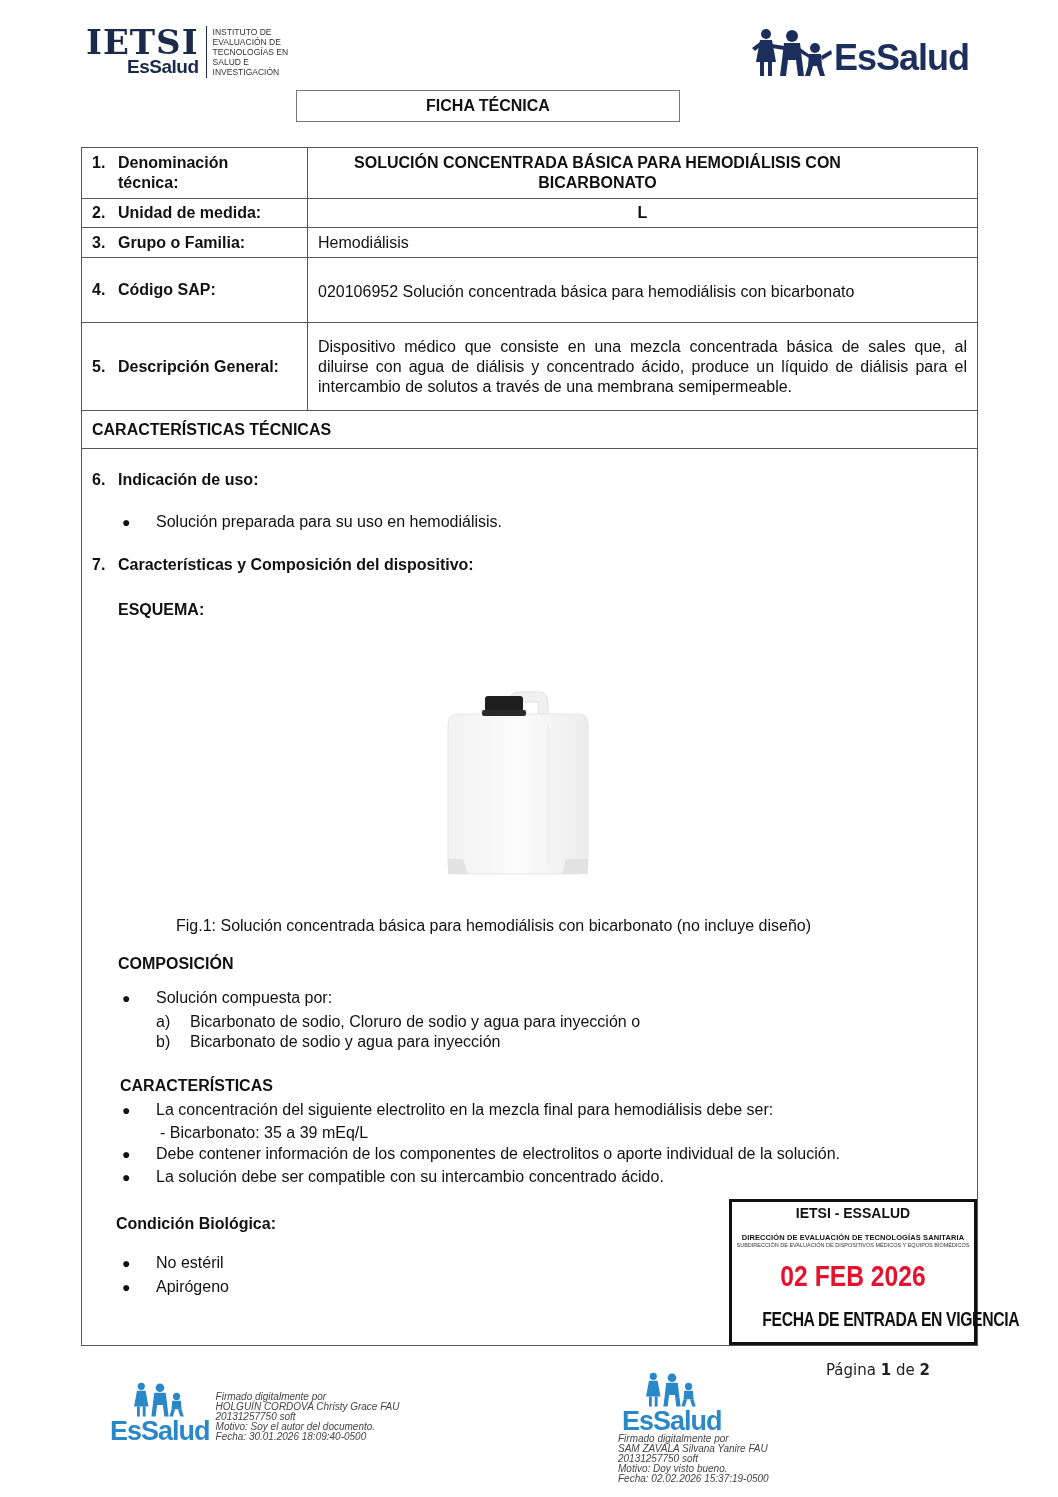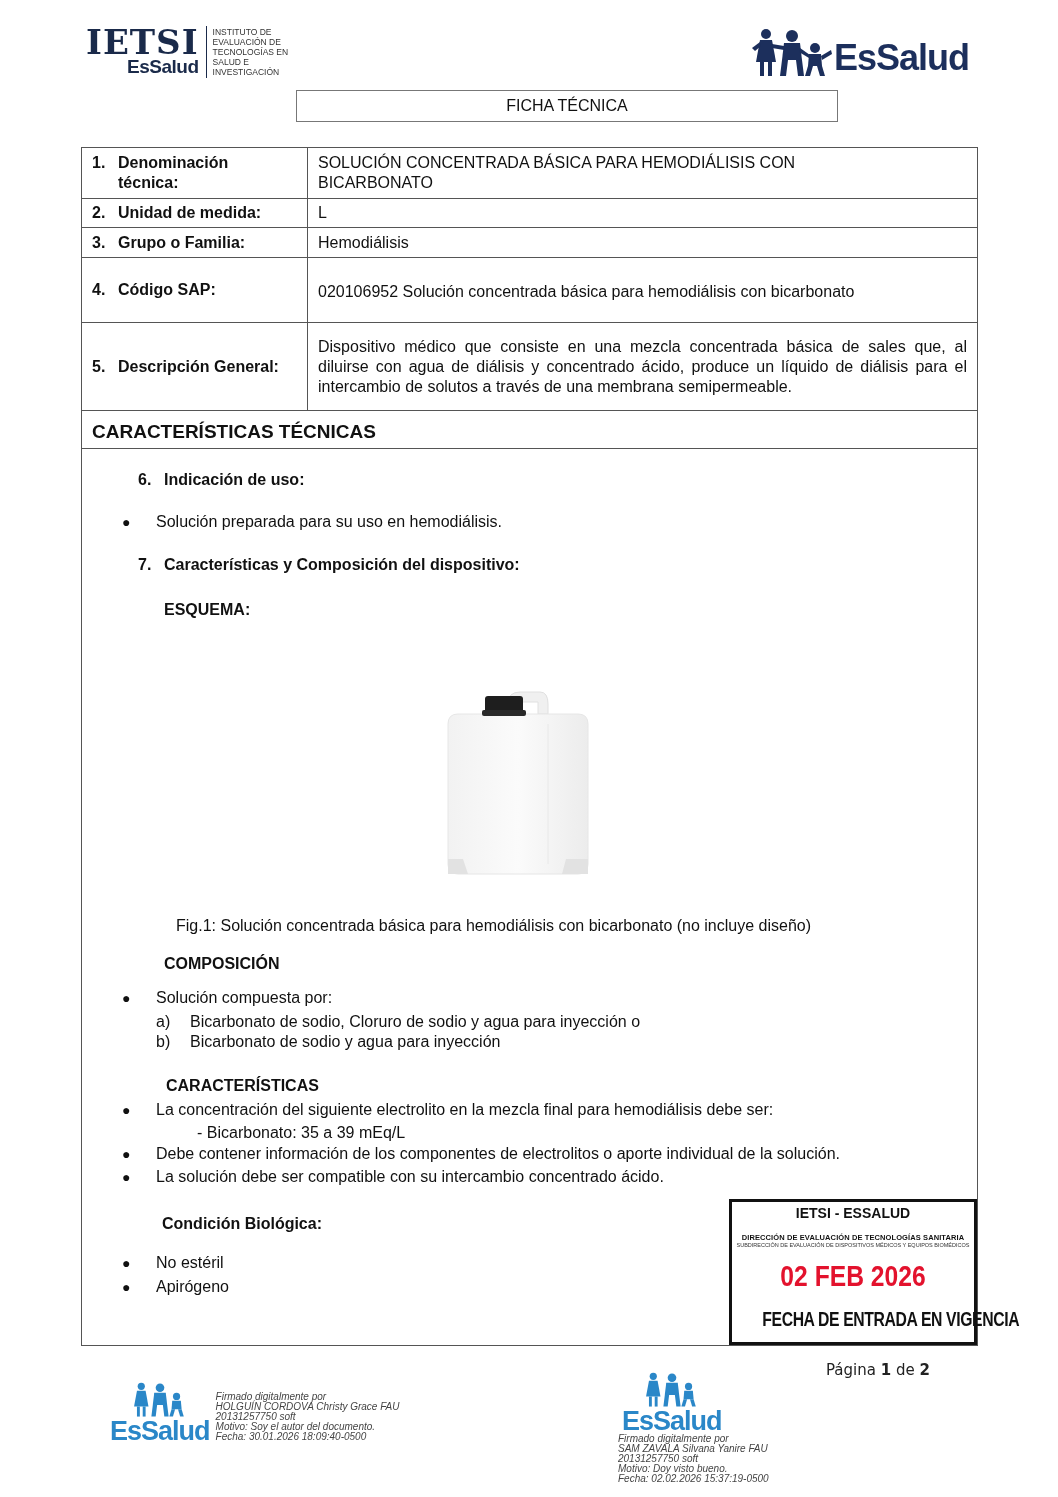--- a/index.html
+++ b/index.html
@@ -12,35 +12,35 @@
   .ietsi-mark .big { font-family: "DejaVu Serif", serif; font-weight: 900; font-size: 34px; letter-spacing: 1px; line-height: 30px; }
   .ietsi-mark .small { font-family: "Liberation Sans", sans-serif; font-weight: 700; font-size: 19px; line-height: 20px; letter-spacing: -0.5px; }
   .ietsi-sep { width: 1px; height: 52px; background: #1a2a4a; margin: 0 6px 0 7px; }
   .ietsi-text { font-size: 8.5px; line-height: 10px; color: #333; text-transform: uppercase; }
 
   .essalud-top { position: absolute; left: 752px; top: 28px; display: flex; align-items: flex-end; color: #1c2f5c; }
   .family-icon { width: 80px; height: 50px; }
   .essalud-top .brand { font-size: 36px; font-weight: 700; letter-spacing: -1px; line-height: 40px; margin-left: 2px; }
 
   
-  .title-box { position: absolute; left: 296px; top: 90px; width: 542px; height: 32px; border: 1px solid #777; display: flex; align-items: center; justify-content: center; font-weight: 400; font-size: 16px; }
+  .title-box { position: absolute; left: 296px; top: 90px; width: 384px; height: 32px; border: 1px solid #777; display: flex; align-items: center; justify-content: center; font-weight: 700; font-size: 16px; }
 
   
   .frame { position: absolute; left: 81px; top: 147px; width: 897px; height: 1199px; border: 1px solid #555; }
   .row { position: absolute; left: 0; width: 100%; border-bottom: 1px solid #555; display: flex; }
   .cell-label { width: 226px; border-right: 1px solid #555; padding: 5px 0 0 10px; font-weight: 700; font-size: 16px; line-height: 20px; display: flex; }
   .cell-label .num { width: 26px; flex: none; }
   .cell-value { flex: 1; padding: 5px 10px 0 10px; font-size: 16px; line-height: 20px; }
-  .cell-value.bold { font-weight: 400; }
+  .cell-value.bold { font-weight: 700; text-align: center; }
   .vcenter { align-items: center; padding-top: 0; }
 
-  .section-head { position: absolute; left: 0; top: 263px; width: 100%; height: 38px; border-bottom: 1px solid #555; font-weight: 700; font-size: 19px; padding: 10px 0 0 10px; }
+  .section-head { position: absolute; left: 0; top: 263px; width: 100%; height: 38px; border-bottom: 1px solid #555; font-weight: 700; font-size: 16px; padding: 10px 0 0 10px; }
 
   .abs { position: absolute; font-size: 16px; line-height: 20px; }
-  .b { font-weight: 700; margin-left: 46px; }
+  .b { font-weight: 700; }
   .bullet { position: absolute; font-size: 14px; }
 
   .jug { position: absolute; left: 360px; top: 535px; width: 160px; height: 200px; }
 
   
   .stamp { position: absolute; left: 729px; top: 1199px; width: 248px; height: 146px; border: 3px solid #111; text-align: center; }
   .stamp .s1 { font-weight: 700; font-size: 14px; margin-top: 3px; }
   .stamp .s2 { font-weight: 700; font-size: 7.5px; letter-spacing: 0.1px; margin-top: 12px; }
   .stamp .s3 { font-size: 5.5px; color: #333; }
   .stamp .s4 { color: #e3122d; font-weight: 700; font-size: 29px; margin-top: 12px; transform: scaleX(0.85); }
@@ -183,21 +183,21 @@
   <div class="abs" style="left:74px; top:884px;">
     <span style="display:inline-block; width:34px;">b)</span><span>Bicarbonato de sodio y agua para inyección</span>
   </div>
   <div class="abs" style="left:74px; top:864px;">
     <span style="display:inline-block; width:34px;">a)</span><span>Bicarbonato de sodio, Cloruro de sodio y agua para inyección o</span>
   </div>
 
   <div class="abs b" style="left:38px; top:928px;">CARACTERÍSTICAS</div>
   <span class="bullet" style="left:40px; top:954px;">●</span>
   <div class="abs" style="left:74px; top:952px;">La concentración del siguiente electrolito en la mezcla final para hemodiálisis debe ser:</div>
-  <div class="abs" style="left:78px; top:975px;margin-left:37px;">-  Bicarbonato:  35 a 39 mEq/L</div>
+  <div class="abs" style="left:78px; top:975px;">-  Bicarbonato:  35 a 39 mEq/L</div>
   <span class="bullet" style="left:40px; top:998px;">●</span>
   <div class="abs" style="left:74px; top:996px;">Debe contener información de los componentes de electrolitos o aporte individual de la solución.</div>
   <span class="bullet" style="left:40px; top:1021px;">●</span>
   <div class="abs" style="left:74px; top:1019px;">La solución debe ser compatible con su intercambio concentrado ácido.</div>
 
   <div class="abs b" style="left:34px; top:1066px;">Condición Biológica:</div>
   <span class="bullet" style="left:40px; top:1107px;">●</span>
   <div class="abs" style="left:74px; top:1105px;">No estéril</div>
   <span class="bullet" style="left:40px; top:1131px;">●</span>
   <div class="abs" style="left:74px; top:1129px;">Apirógeno</div>

